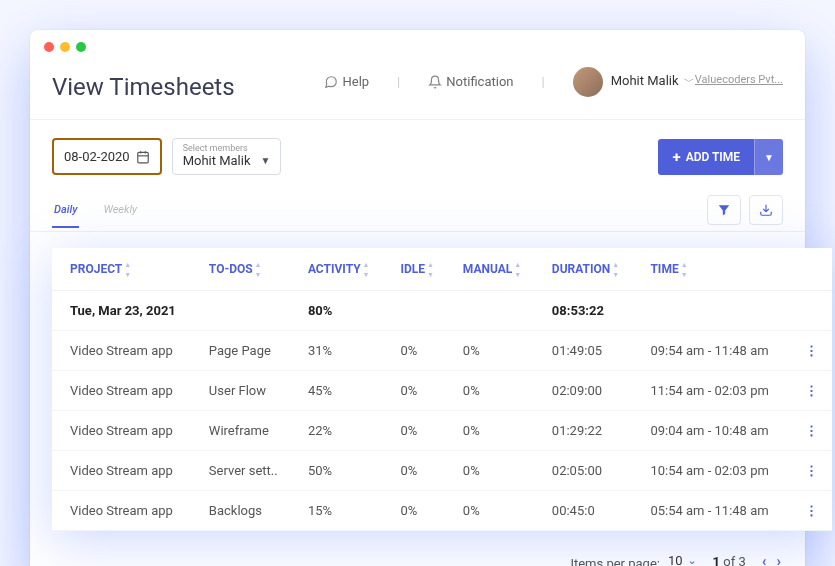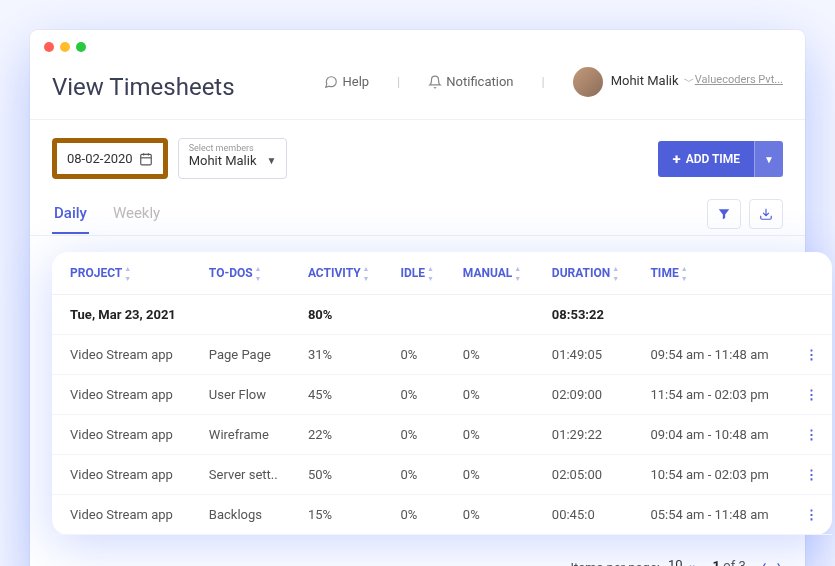--- a/index.html
+++ b/index.html
@@ -20,34 +20,34 @@
   .top-link { display:flex; align-items:center; gap:4px; cursor:pointer; }
   .sep { color:#ccc; }
   .user { display:flex; align-items:center; gap:8px; cursor:pointer;}
   .avatar { width:30px; height:30px; border-radius:50%; background:linear-gradient(135deg,#c49a7a,#8a6d5a); }
   .uinfo { display:flex; line-height:1.1;}
   .uname { font-size:13px; color:#333; }
   .ucomp { font-size:11px; color:#999;text-decoration:underline; }
   .chev { color:#999; font-size:11px; margin-left:2px; }
   .controls { display:flex; justify-content:space-between; align-items:center; padding:0 22px 14px; border-top:1px solid #eef0f5; padding-top:18px;}
   .controls-l { display:flex; gap:10px; }
-  .date-box { border:5px solid #a16207; border-radius:4px; padding:8px 10px; font-size:13px; color:#333; display:flex; align-items:center; gap:6px; cursor:pointer;}
+  .date-box { border:2px solid #a16207; border-radius:4px; padding:8px 10px; font-size:13px; color:#333; display:flex; align-items:center; gap:6px; cursor:pointer;}
   .member-box { border:1px solid #d8dbe6; border-radius:4px; padding:4px 10px 6px; font-size:13px; color:#333; min-width:100px; cursor:pointer; position:relative;}
   .member-label{ font-size:9px; color:#999; display:block;}
   .member-val{ display:flex; align-items:center; justify-content:space-between; gap:10px;}
   .add-time { display:flex; }
   .add-btn { background:#4f5fd9; color:#fff; border:none; padding:9px 14px; font-size:12px; font-weight:600; border-radius:3px 0 0 3px; display:flex; align-items:center; gap:5px; cursor:pointer;}
   .add-drop { background:#6a78e0; border:none; color:#fff; padding:9px 9px; border-radius:0 3px 3px 0; cursor:pointer; border-left:1px solid rgba(255,255,255,0.3);}
   .tabs-row { display:flex; justify-content:space-between; align-items:center; padding:0 22px; border-bottom:1px solid #eef0f5; }
   .tabs { display:flex; gap:22px;}
-  .tab { padding:10px 2px; font-size:15px; color:#bbb; cursor:pointer; border-bottom:2px solid transparent;}
+  .tab { padding:10px 2px; font-size:11px; color:#bbb; cursor:pointer; border-bottom:2px solid transparent;font-style:italic;}
   .tab.active { color:#4f5fd9; border-bottom-color:#4f5fd9; font-weight:500;}
   .tool-btns { display:flex; gap:8px; padding:6px 0;}
   .tool-btn { width:34px; height:30px; border:1px solid #e2e4ee; border-radius:4px; background:#fff; display:flex; align-items:center; justify-content:center; color:#4f5fd9; cursor:pointer;}
-  .table-wrap { position:relative; margin:16px 0 0 22px; width:780px; background:#fff; box-shadow: 0 10px 50px rgba(60,100,255,0.25); border-radius:16px; }
+  .table-wrap { position:relative; margin:16px 0 0 22px; width:780px; background:#fff; box-shadow: 0 10px 50px rgba(60,100,255,0.25); border-radius:0; }
   table { width:100%; border-collapse:collapse; font-size:13px; }
   th { text-align:left; padding:14px 12px; color:#4f5fd9; font-weight:700; font-size:12px; border-bottom:1px solid #eef0f5; white-space:nowrap;}
   th:first-child{ padding-left:18px;}
   .sort-ic { display:inline-block; vertical-align:middle; margin-left:2px; position:relative; width:8px; height:10px;}
   .sort-ic::before{content:"▲"; position:absolute; top:-4px; left:0; font-size:7px; color:#b8c0e8;}
   .sort-ic::after{content:"▼"; position:absolute; bottom:-4px; left:0; font-size:7px; color:#b8c0e8;}
   td { padding:12px; color:#555; border-bottom:1px solid #f3f4f8; white-space:nowrap;}
   td:first-child{ padding-left:18px;}
   .sum-row td { font-weight:700; color:#222; }
   .row-menu { color:#4f5fd9; cursor:pointer; font-weight:700; letter-spacing:0; padding-right:14px; text-align:right;}

